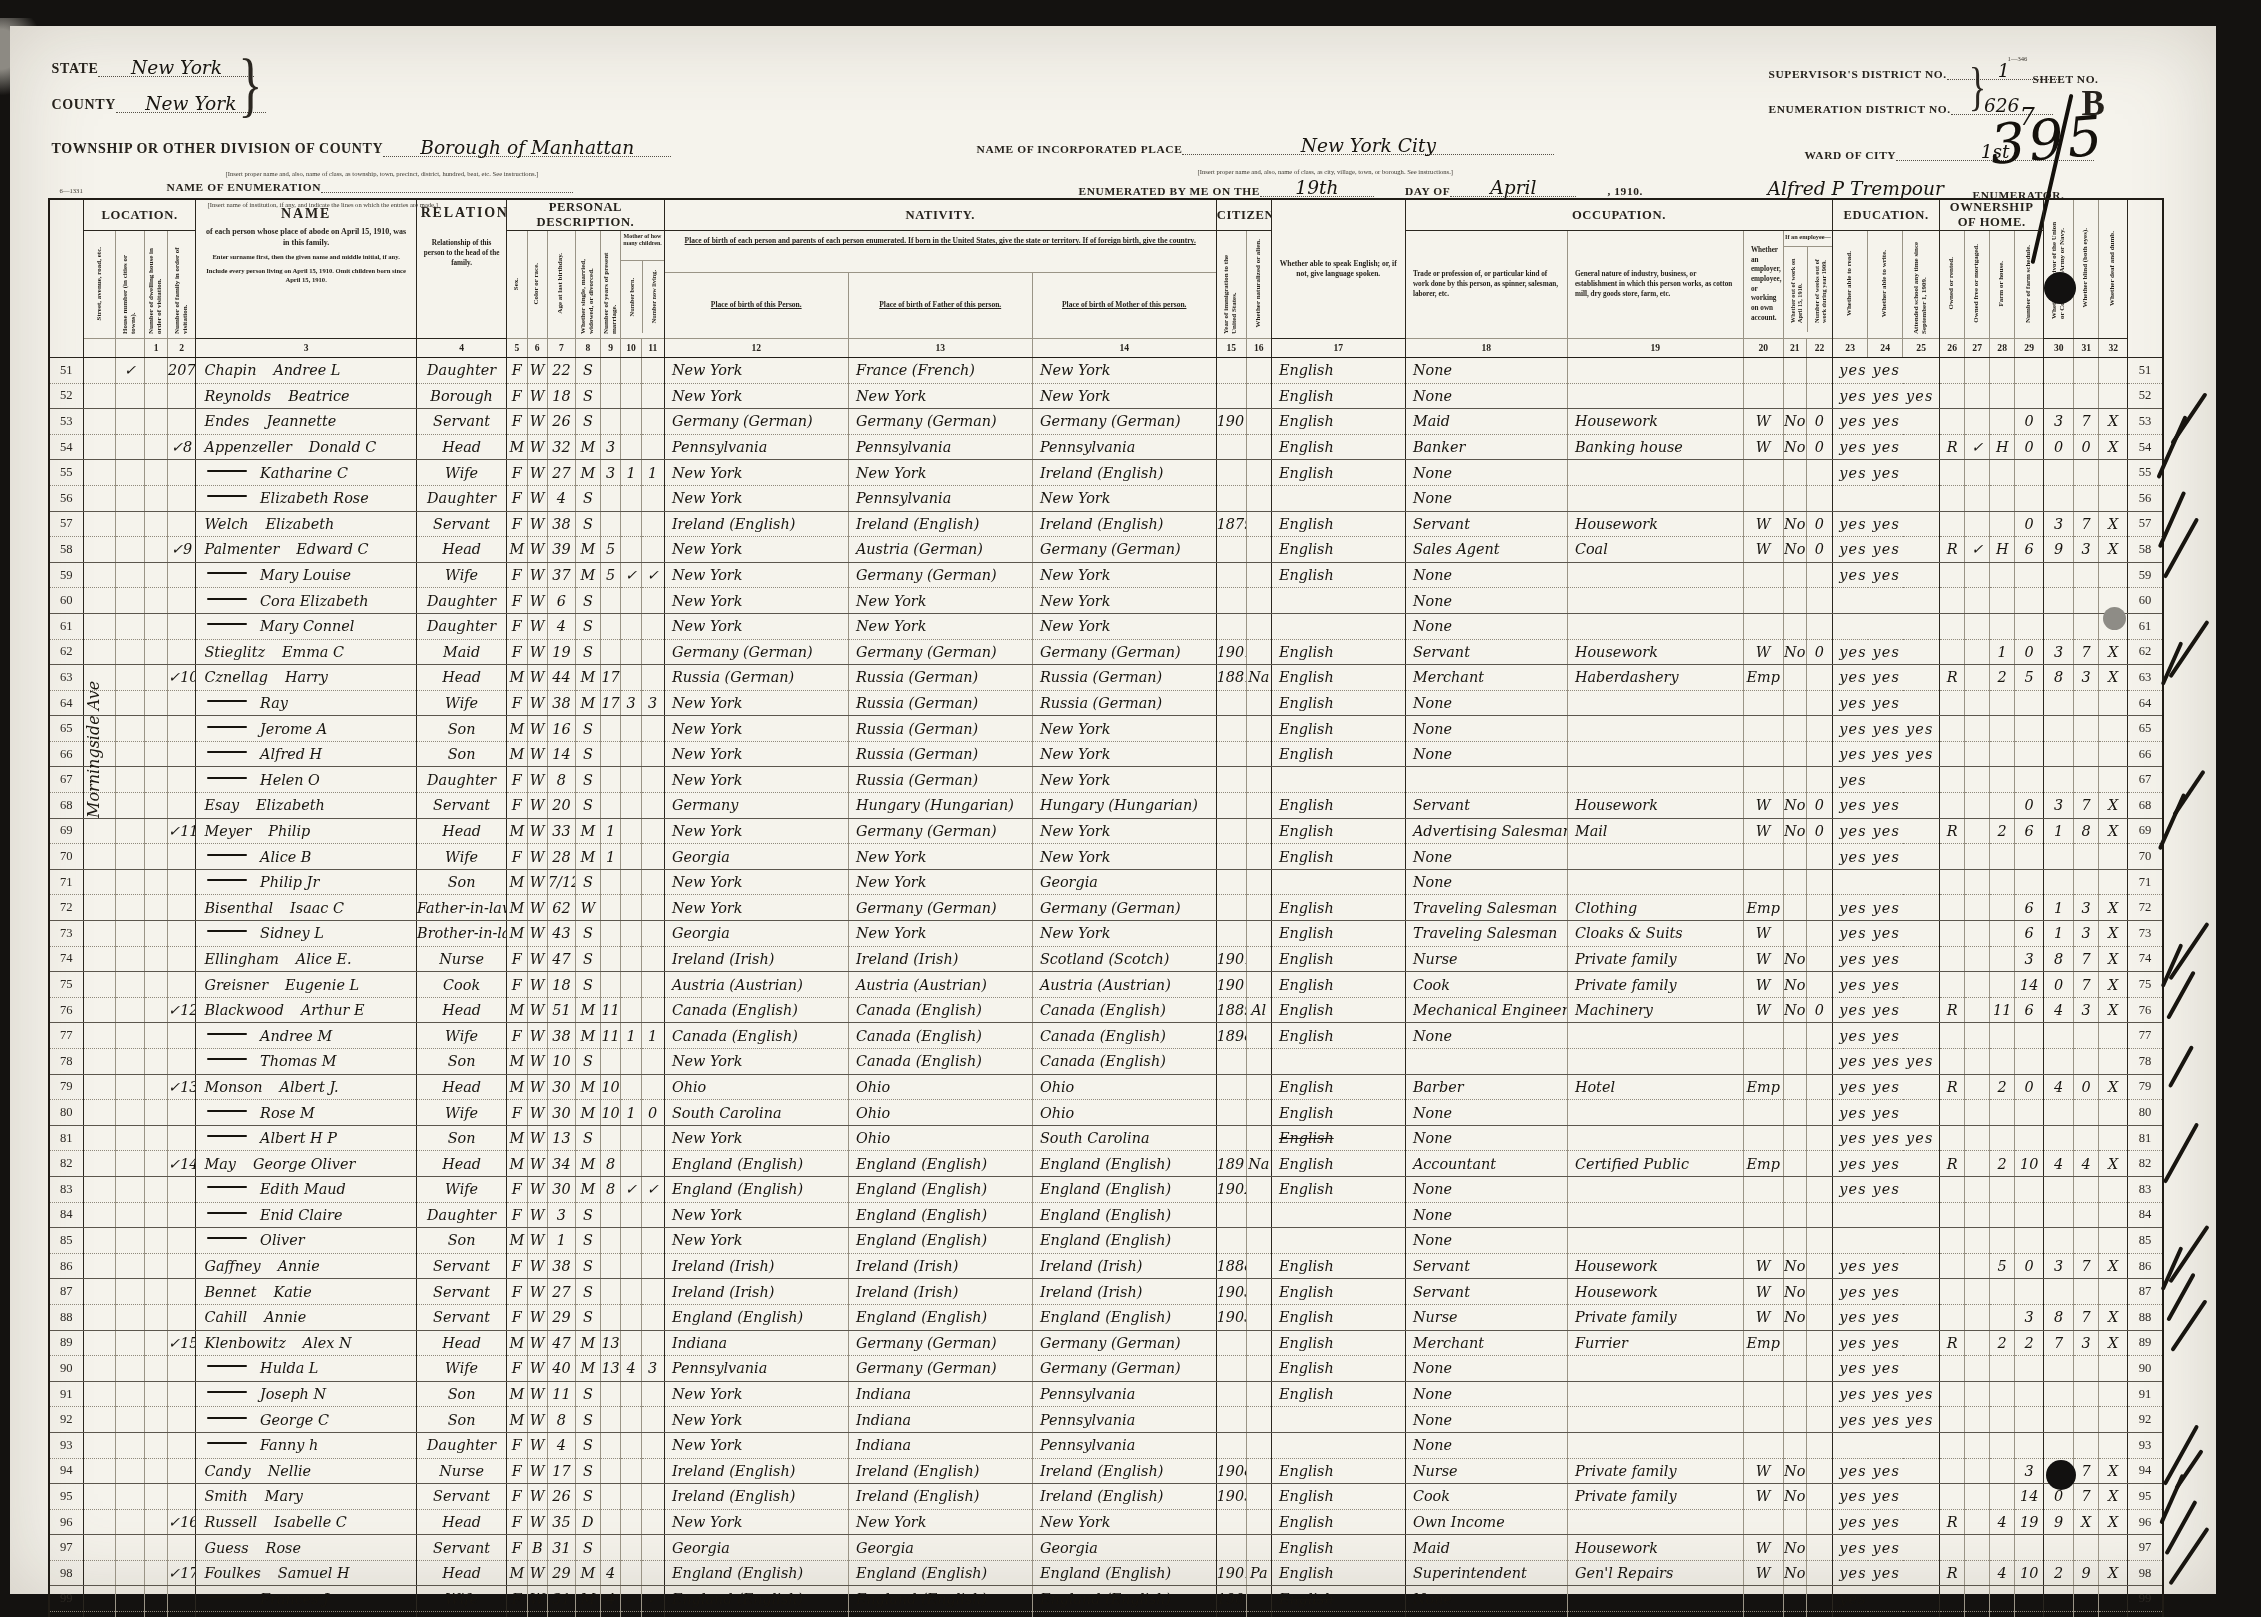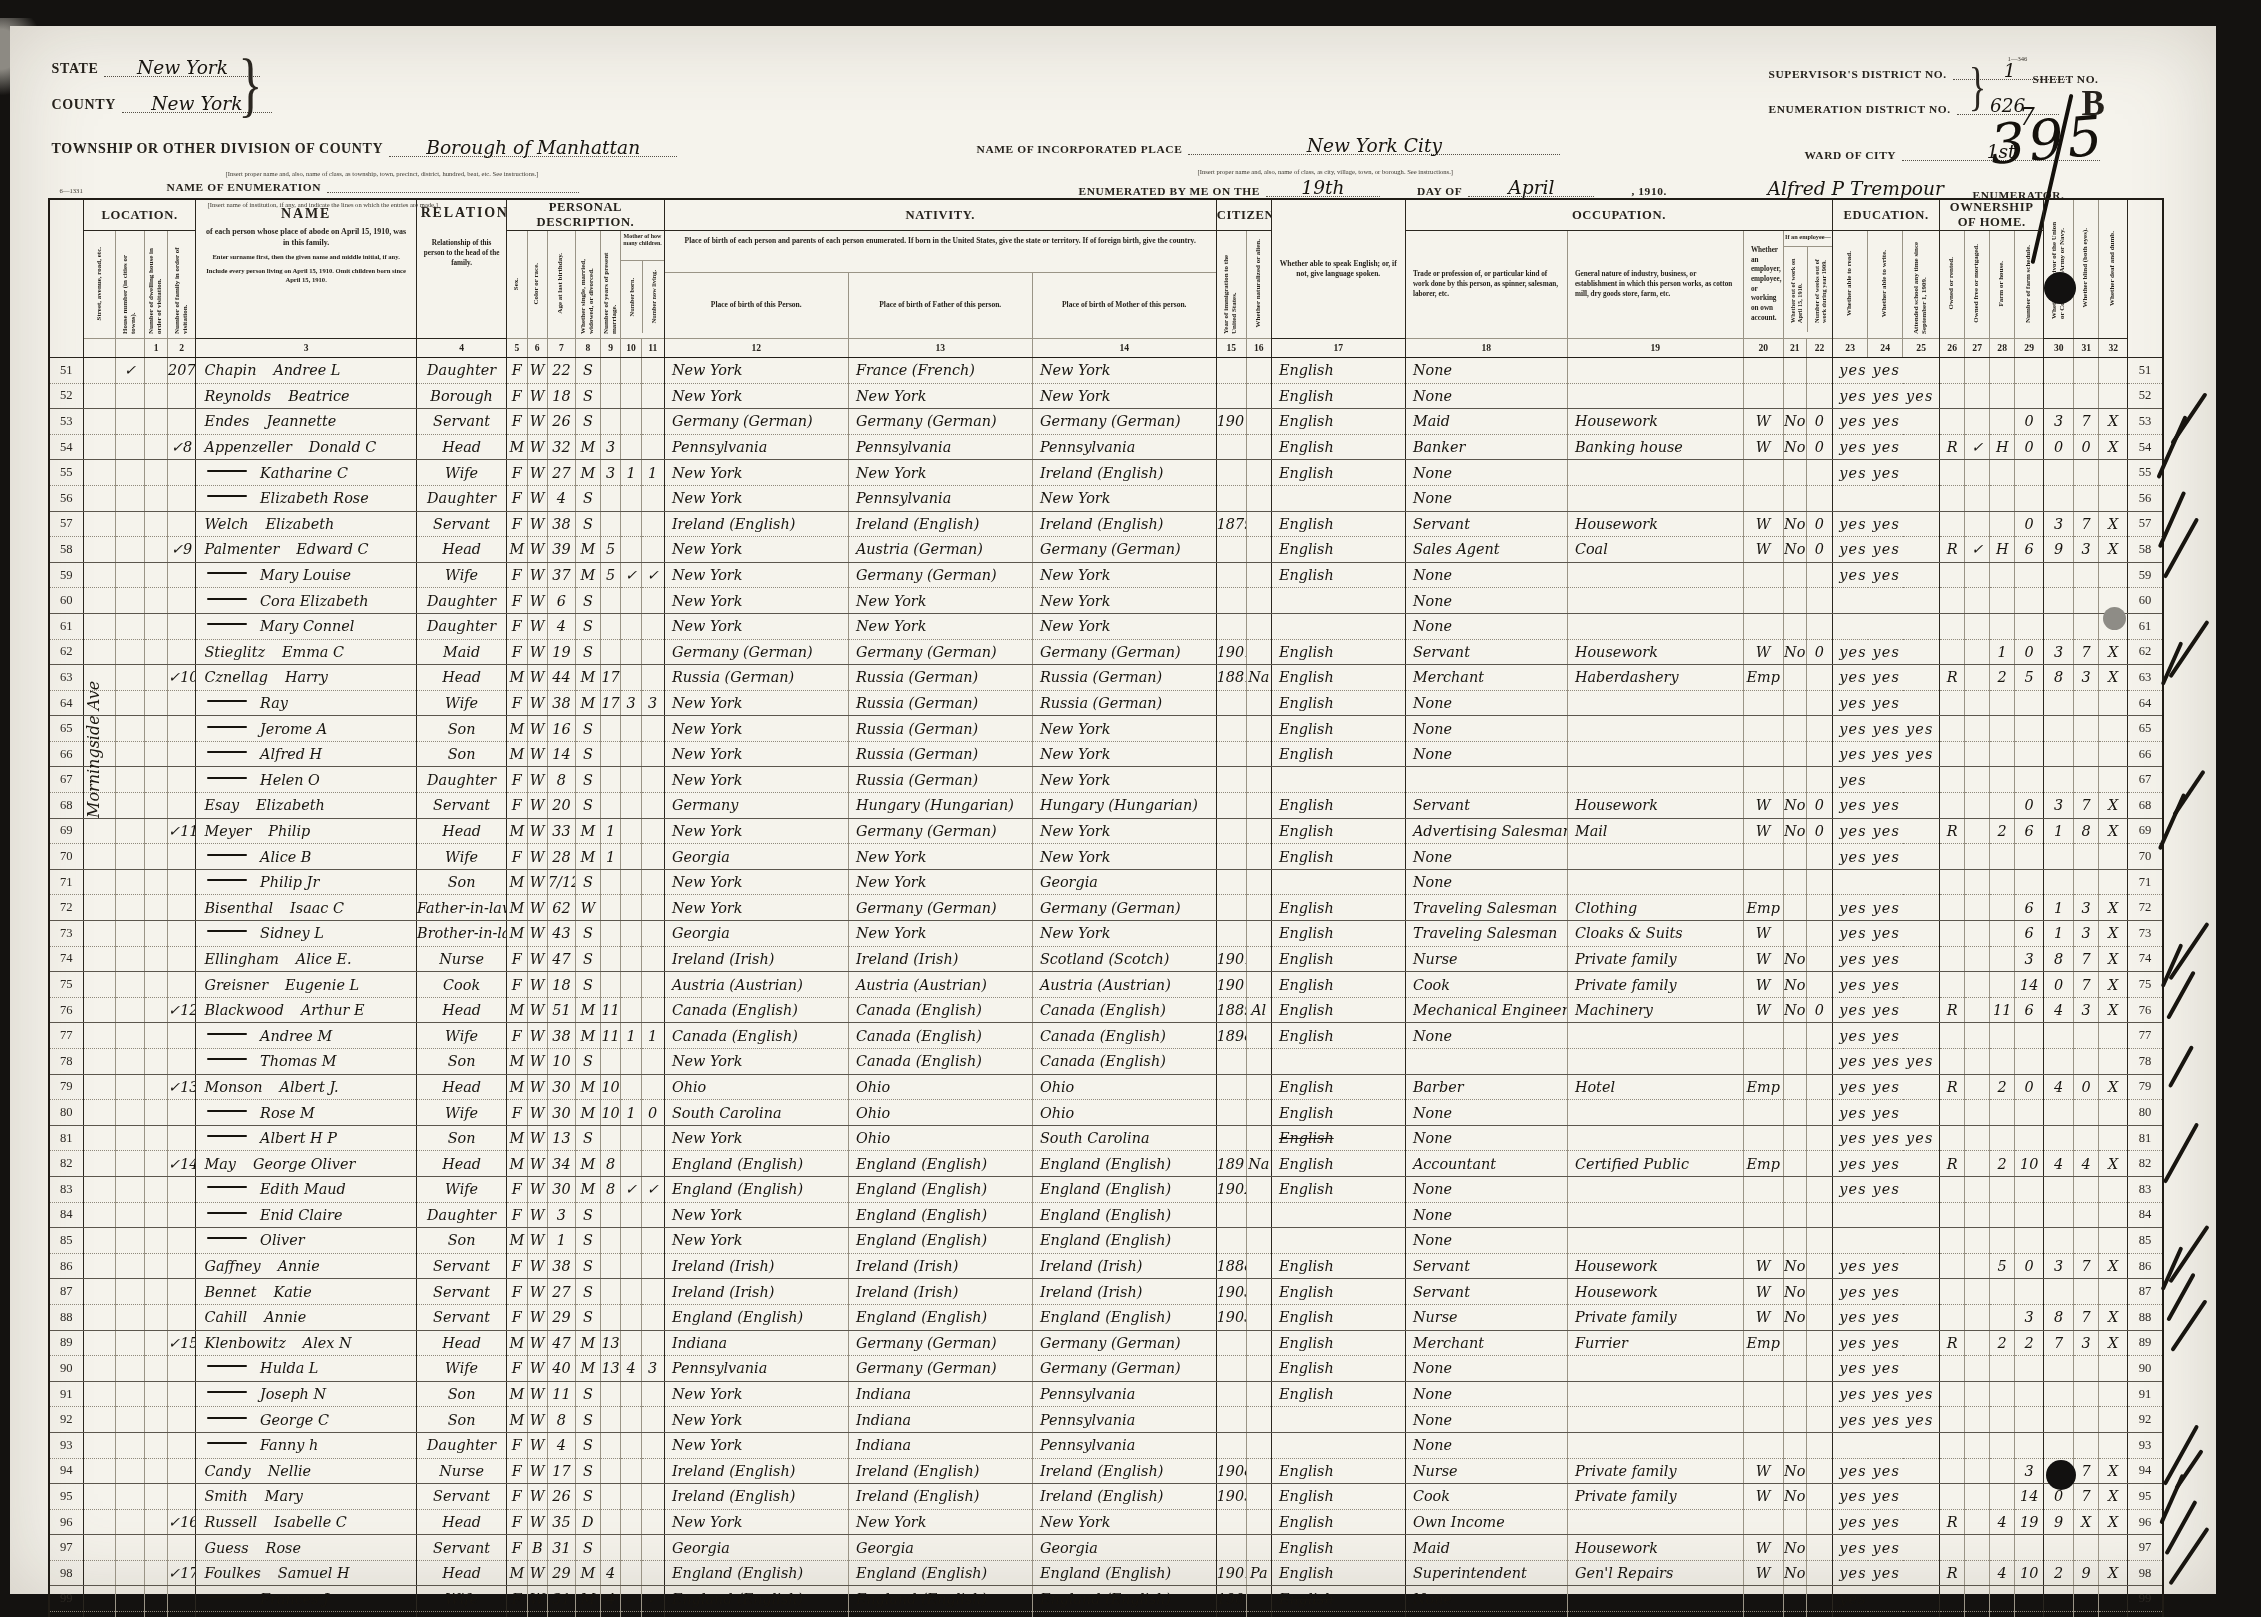--- a/index.html
+++ b/index.html
@@ -7,21 +7,21 @@
         font-family:"Liberation Serif",serif;color:#26221c;}
   .paper{position:absolute;left:9.6px;top:26.4px;width:2206px;height:1568px;background:#f5f3ec;
          box-shadow:inset 0 0 84px rgba(95,84,62,.22);}
   .tear{position:absolute;left:-3.6px;top:18px;width:48px;height:78px;
         background:radial-gradient(ellipse at 10% 40%, #8d8a83 0 30%, rgba(141,138,131,0) 70%);}
 
   
   .abs{position:absolute;}
   .lbl{font-weight:bold;letter-spacing:0.6px;font-size:14px;white-space:nowrap;}
   .lbl.small{font-size:11.4px;margin-left:31px;}
-  .frow{display:flex;align-items:flex-end;gap:6px;}
+  .frow{display:flex;align-items:flex-end;}
   .fill{border-bottom:1.2px dotted #555046;text-align:center;white-space:nowrap;}
   .note{font-size:6.6px;color:#3a362e;white-space:nowrap;}
   .hw{font-family:"DejaVu Serif",serif;font-style:italic;color:#17140f;}
   .hwv{font-size:18.6px;line-height:.8;padding:0 8.4px;}
   .brace{font-size:72px;font-weight:normal;line-height:.8;color:#2b2721;transform:scaleX(.7);}
   .brace.sm2{font-size:52px;}
   .dept{font-size:14.4px;font-weight:bold;letter-spacing:1.8px;}
   .title{font-size:29px;font-weight:bold;letter-spacing:1.2px;margin-top:6px;}
   .sheetB{font-size:35px;font-weight:bold;}
   .stamp{font-size:55px;transform:rotate(-5deg);letter-spacing:3.6px;color:#14110c;}
@@ -38,21 +38,21 @@
   .corner{background:transparent;}
   .vtx{display:inline-block;writing-mode:vertical-rl;transform:rotate(180deg);
        font-size:7px;font-weight:bold;line-height:1.12;max-height:101px;text-align:left;}
   .vtx.tiny{font-size:6.3px;max-height:67px;}
   .namehead{vertical-align:top;padding:4.8px 7.2px;}
   .gt{font-size:14px;font-weight:bold;letter-spacing:1.8px;margin:1.2px 0 4.8px;}
   .nd1{font-size:8px;font-weight:bold;line-height:1.3;}
   .nd2,.nd3{font-size:6.6px;font-weight:bold;margin-top:5.4px;line-height:1.3;}
   .relhead{vertical-align:top;padding:3.6px;}
   .rdesc{font-size:7.2px;font-weight:bold;margin-top:18px;line-height:1.35;}
-  .nathead{vertical-align:top;}
+  .nathead{vertical-align:top;text-decoration:underline;}
   .ndesc{font-size:7.5px;font-weight:bold;padding:4.8px 9.6px;border-bottom:0.6px solid #9a9486;line-height:1.35;height:31px;}
   .nsplit{display:flex;height:65px;}
   .nsplit>div{flex:1;border-left:0.6px solid #9a9486;display:flex;align-items:center;justify-content:center;
               font-size:7.5px;font-weight:bold;line-height:1.35;padding:2.4px 7.2px;}
   .nsplit>div:first-child{border-left:none;}
   .motherhead{vertical-align:top;}
   .mlab{font-size:6px;font-weight:bold;line-height:1.15;padding:1.8px 0.6px;border-bottom:0.6px solid #9a9486;height:25px;}
   .msplit{display:flex;height:72px;}
   .msplit>div{flex:1;display:flex;align-items:center;justify-content:center;}
   .msplit>div+div{border-left:0.6px solid #9a9486;}

